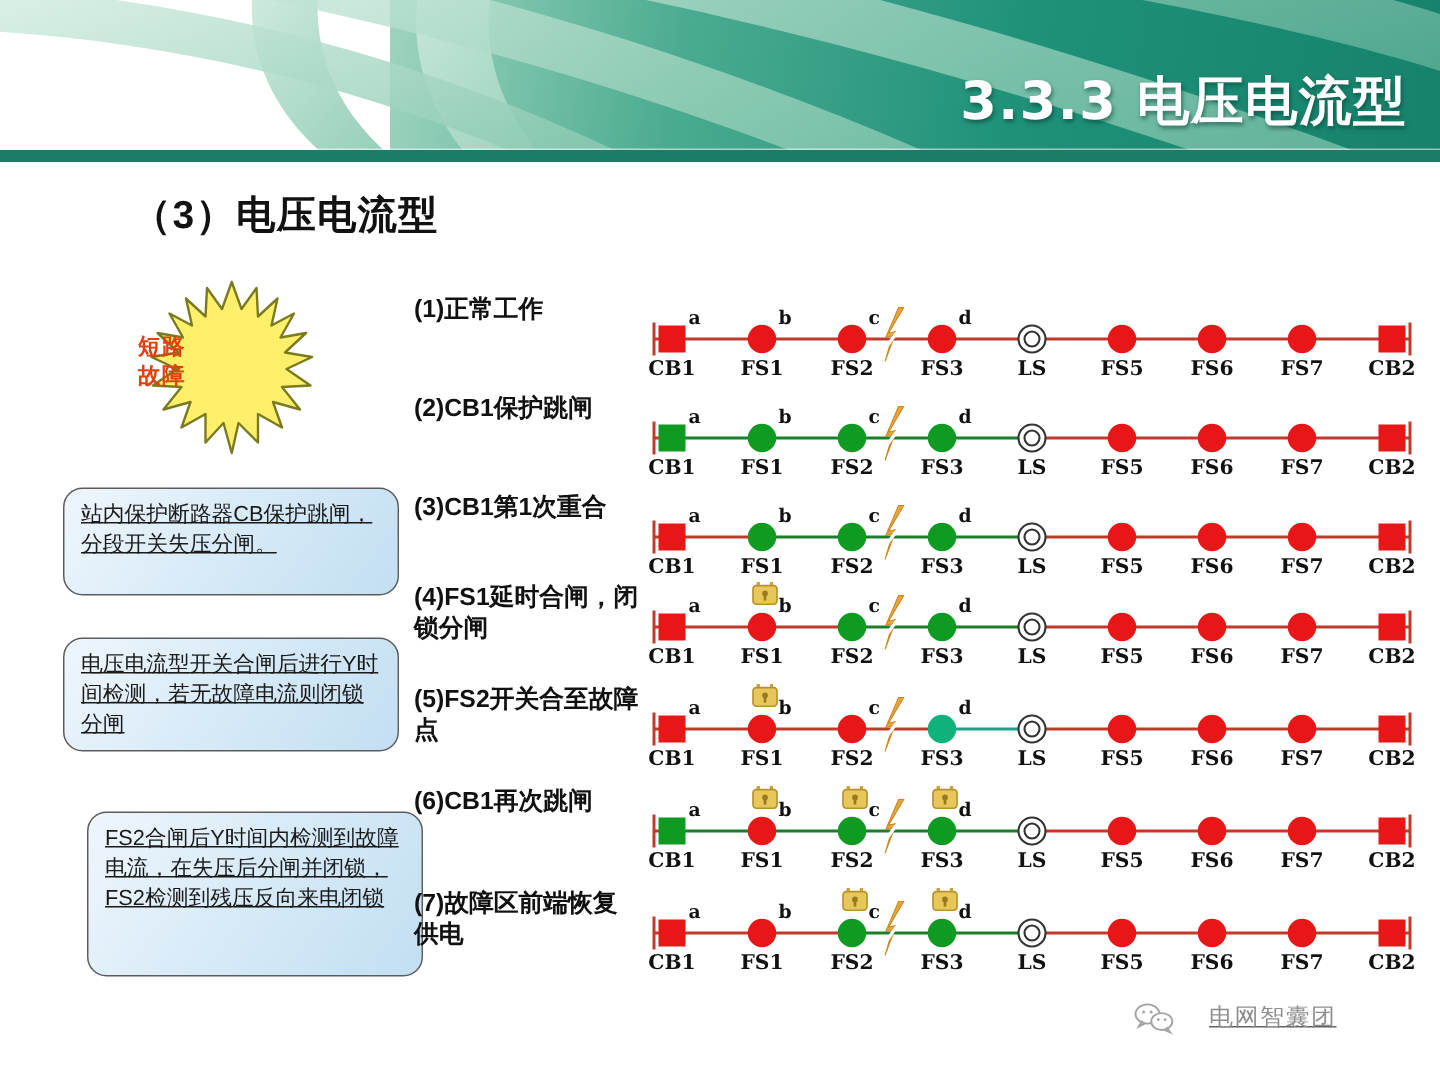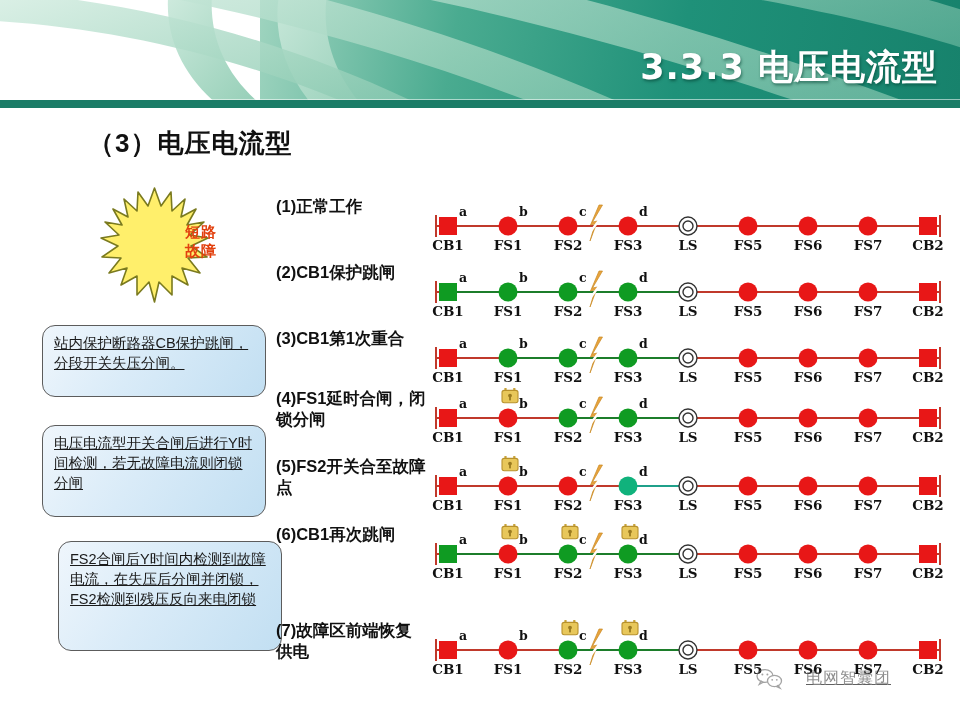--- a/index.html
+++ b/index.html
@@ -44,40 +44,40 @@
     position:absolute;left:88px;top:126px;
     font-size:26px;font-weight:bold;color:#111;
     letter-spacing:1px;white-space:nowrap;
   }
 
   
   .burst-wrap{position:absolute;left:92px;top:186px;width:125px;height:125px;}
   .burst-wrap svg{display:block;}
   .burst-text{
     position:absolute;left:0;top:36px;width:125px;
-    text-align:right;color:#e2400e;font-weight:bold;font-size:15px;
+    text-align:left;color:#e2400e;font-weight:bold;font-size:15px;
     line-height:19px;letter-spacing:1px;
   }
 
   
   .callout{
     position:absolute;
     border:1px solid #5c5c5c;
     border-radius:13px;
     background:linear-gradient(125deg,#eff6fc 0%,#d9ebf8 45%,#c2dff2 100%);
     color:#1a1a1a;
     font-size:14.5px;
     line-height:20px;
     padding:7px 9px 6px 11px;
     box-sizing:border-box;
     letter-spacing:0px;
     text-decoration:underline;
   }
   #callout-1{left:42px;top:325px;width:224px;height:72px;}
-  #callout-2{left:42px;top:425px;width:224px;height:92px;}
+  #callout-2{left:42px;top:425px;width:224px;height:76px;}
   #callout-3{left:58px;top:541px;width:224px;height:110px;}
 
   
   .row{position:absolute;left:276px;width:672px;height:62px;}
   .row-label{
     position:absolute;left:0;top:0;width:150px;
     font-size:16.5px;font-weight:bold;color:#111;
     line-height:21px;letter-spacing:0px;
   }
   .feeder{position:absolute;left:152px;top:0;width:520px;height:62px;}
@@ -437,21 +437,21 @@
           <text x="440" y="54" text-anchor="middle" font-family="DejaVu Serif, serif" font-size="13.5" font-weight="bold" fill="#111">FS7</text>
           <rect x="491" y="21" width="18" height="18" fill="#e81717"></rect>
           <text x="500" y="54" text-anchor="middle" font-family="DejaVu Serif, serif" font-size="13.5" font-weight="bold" fill="#111">CB2</text>
           <g transform="translate(161,9)">
             <path d="M13.5,0 L3.5,17 L8.5,16 L1,36 L6,19 L1.5,20 L10,0 Z" fill="#e8a33d" stroke="#c98a22" stroke-width=".7"></path>
             <line x1="2" y1="26" x2="17" y2="6" stroke="#ffffff" stroke-width="2.2"></line>
           </g>
         </svg>
       </div>
     </div>
-    <div class="row" style="top: 592px; margin-top: 28px;">
+    <div class="row" style="top: 592px;">
       <div class="row-label">(7)故障区前端恢复供电</div>
       <div class="feeder">
         <svg width="520" height="62" viewBox="0 0 520 62">
           <line x1="8" y1="30" x2="20" y2="30" stroke="#c0392b" stroke-width="2"></line>
           <line x1="20" y1="30" x2="80" y2="30" stroke="#c0392b" stroke-width="2"></line>
           <line x1="80" y1="30" x2="140" y2="30" stroke="#c0392b" stroke-width="2"></line>
           <line x1="140" y1="30" x2="200" y2="30" stroke="#1c7d2a" stroke-width="2"></line>
           <line x1="200" y1="30" x2="260" y2="30" stroke="#1c7d2a" stroke-width="2"></line>
           <line x1="260" y1="30" x2="320" y2="30" stroke="#c0392b" stroke-width="2"></line>
           <line x1="320" y1="30" x2="380" y2="30" stroke="#c0392b" stroke-width="2"></line>

